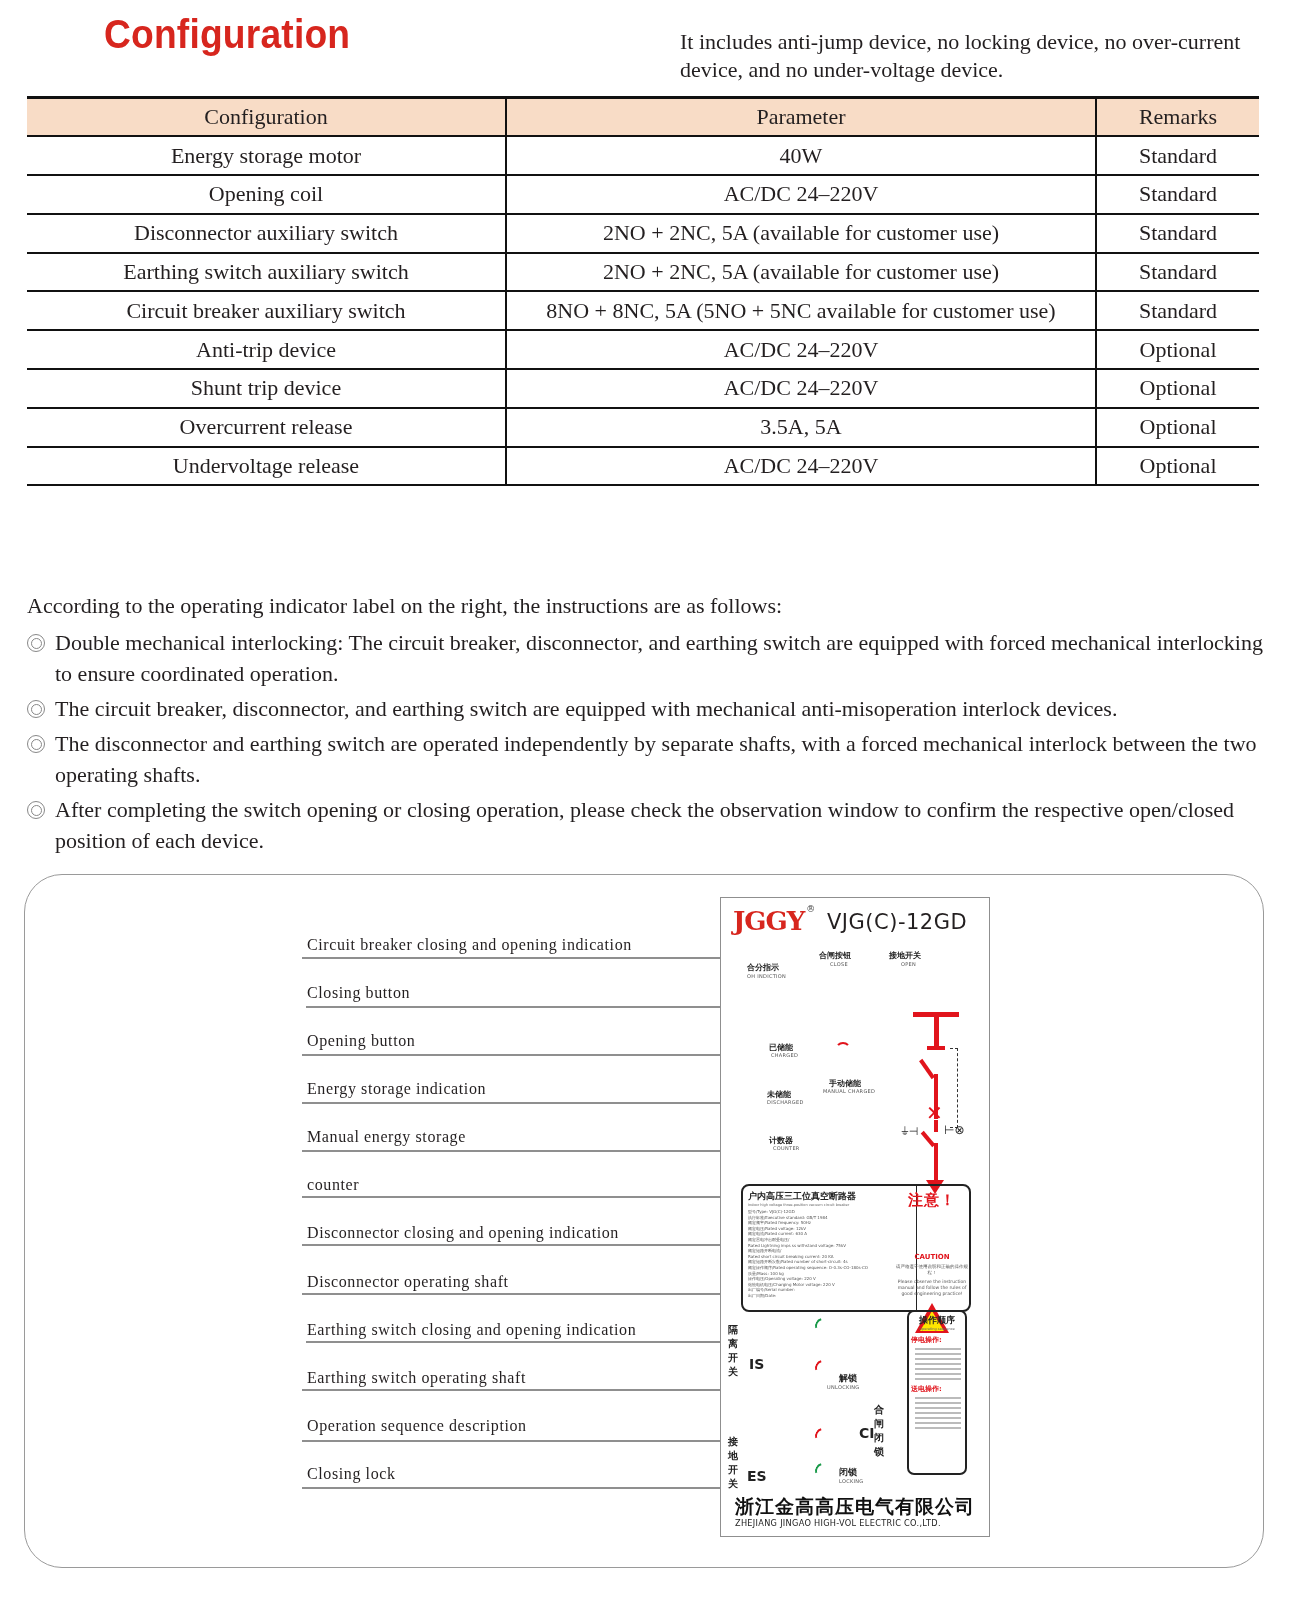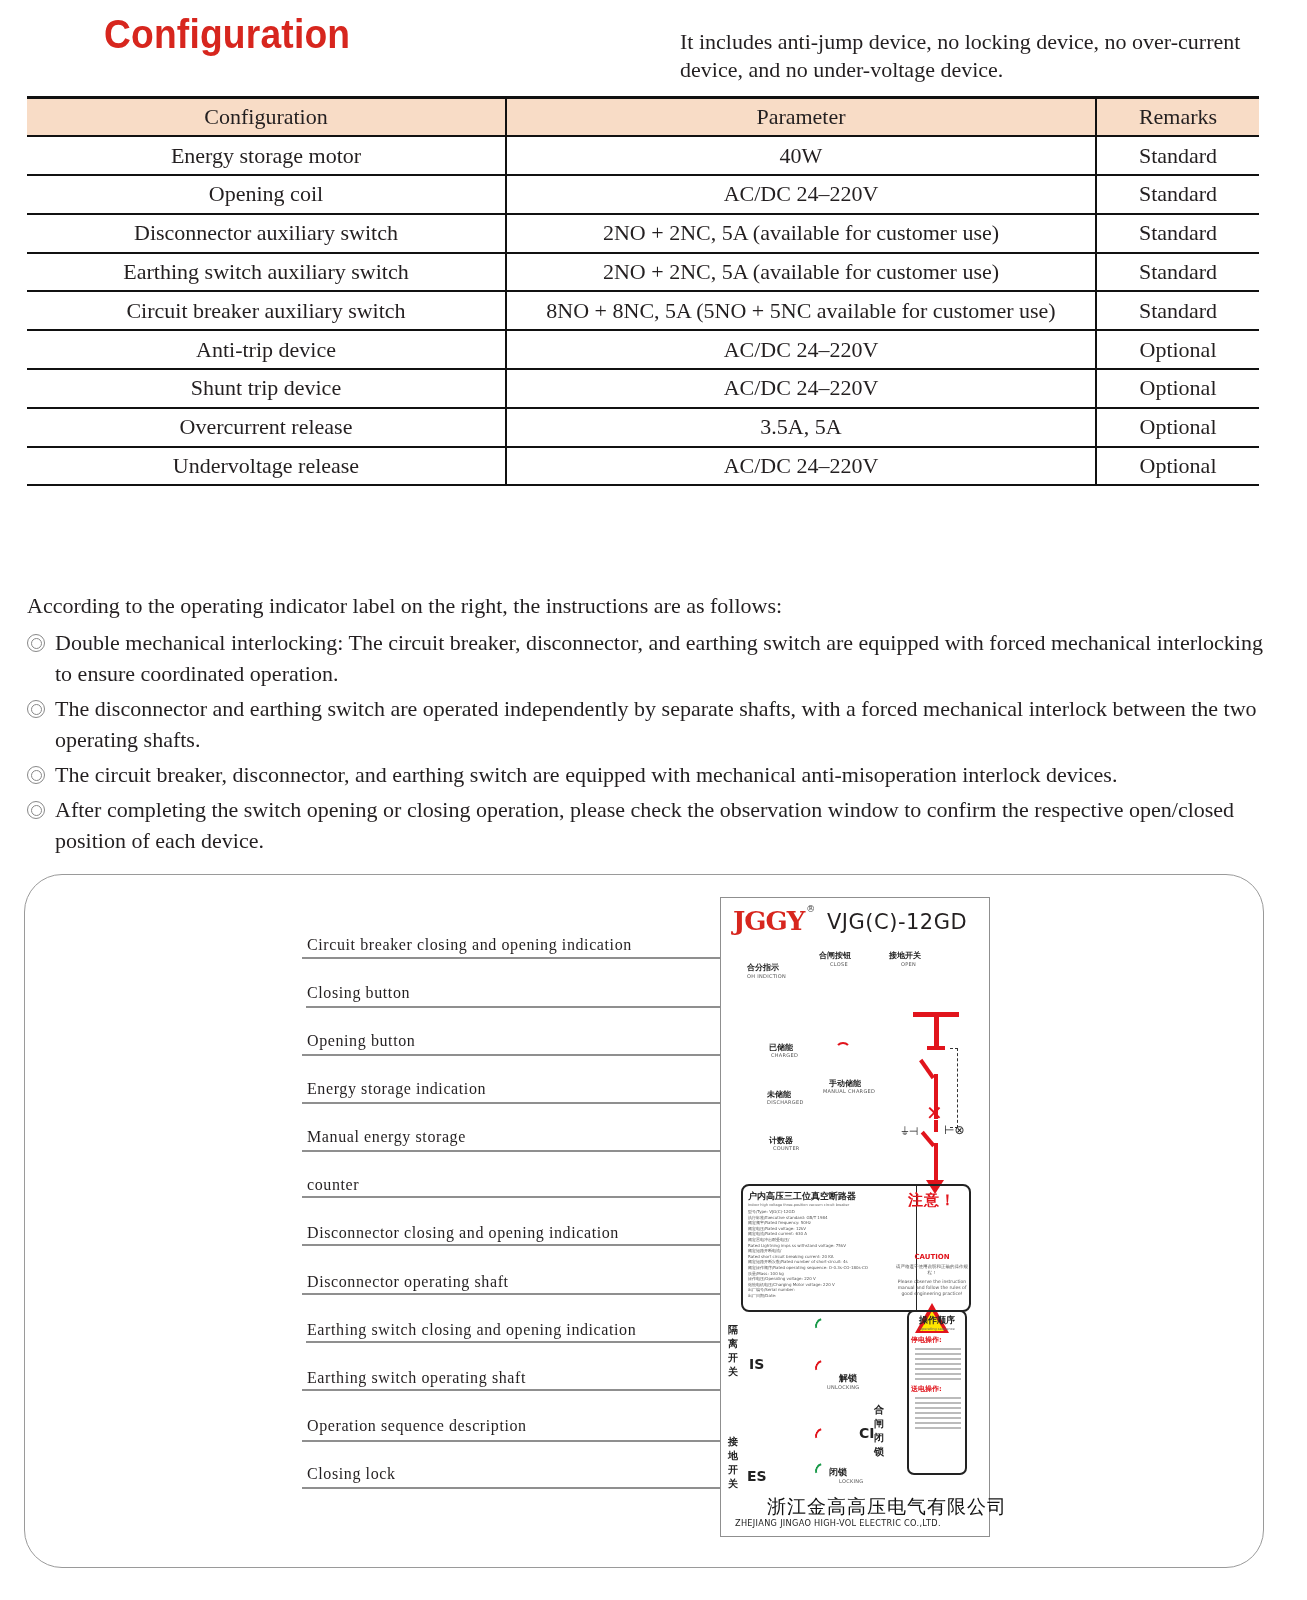--- a/index.html
+++ b/index.html
@@ -49,21 +49,21 @@
   .np-text { font-size: 4.5px; color: #555; line-height: 6px; margin-top: 3px; padding: 0 3px; }
   .tri { width: 0; height: 0; margin: 6px auto 0; border-left: 17px solid transparent; border-right: 17px solid transparent; border-bottom: 30px solid #e1141c; position: relative; }
   .tri::after { content: ""; position: absolute; left: -12px; top: 8px; border-left: 12px solid transparent; border-right: 12px solid transparent; border-bottom: 20px solid #ffe600; }
   .seq { position: absolute; left: 186px; top: 412px; width: 60px; height: 165px; border: 2px solid #222; border-radius: 7px; padding: 2px 2px; text-align: center; }
   .seq-title { font-size: 9px; font-weight: bold; color: #222; }
   .seq-sub { font-size: 3.5px; color: #666; }
   .seq-h { font-size: 7px; font-weight: bold; color: #e1141c; text-align: left; margin-top: 4px; }
   .seq-line { height: 2px; background: #bbb; margin: 3px 2px 0 4px; }
   .vert-cn { position: absolute; font-size: 10px; font-weight: bold; color: #222; width: 12px; line-height: 14px; text-align: center; }
   .code { position: absolute; font-size: 14px; color: #222; font-weight: bold; }
-  .footer-cn { position: absolute; left: 14px; top: 596px; font-size: 19px; font-weight: normal; color: #111; letter-spacing: 1px; white-space: nowrap; margin-left: 32px; }
+  .footer-cn { position: absolute; left: 14px; top: 596px; font-size: 19px; font-weight: bold; color: #111; letter-spacing: 1px; white-space: nowrap; }
   .footer-en { position: absolute; left: 14px; top: 620px; font-size: 8.2px; color: #222; letter-spacing: 0.3px; white-space: nowrap; }
   .arc { position: absolute; width: 16px; height: 16px; border: 2px solid transparent; border-top-color: #e1141c; border-radius: 50%; }
   .arc.green { border-top-color: #1a9a4a; }
 </style>
 </head>
 <body>
 
 <div class="title">Configuration</div>
 <div class="intro">It includes anti-jump device, no locking device, no over-current device, and no under-voltage device.</div>
 
@@ -120,22 +120,22 @@
         <td>Undervoltage release</td>
         <td>AC/DC 24–220V</td>
         <td>Optional</td>
       </tr>
   </tbody>
 </table>
 
 <div class="instr">
   <div class="lead">According to the operating indicator label on the right, the instructions are as follows:</div>
   <div class="bullet"><span class="mark"></span><span>Double mechanical interlocking: The circuit breaker, disconnector, and earthing switch are equipped with forced mechanical interlocking to ensure coordinated operation.</span></div>
+  <div class="bullet"><span class="mark"></span><span>The circuit breaker, disconnector, and earthing switch are equipped with mechanical anti-misoperation interlock devices.</span></div>
   <div class="bullet"><span class="mark"></span><span>The disconnector and earthing switch are operated independently by separate shafts, with a forced mechanical interlock between the two operating shafts.</span></div>
-  <div class="bullet"><span class="mark"></span><span>The circuit breaker, disconnector, and earthing switch are equipped with mechanical anti-misoperation interlock devices.</span></div>
   <div class="bullet"><span class="mark"></span><span>After completing the switch opening or closing operation, please check the observation window to confirm the respective open/closed position of each device.</span></div>
 </div>
 
 <div class="panel"></div>
 
 <div class="callouts">
   <div class="callout-label" style="top:936px">Circuit breaker closing and opening indication</div>
   <div class="callout-label" style="top:984px">Closing button</div>
   <div class="callout-label" style="top:1032px">Opening button</div>
   <div class="callout-label" style="top:1080px">Energy storage indication</div>
@@ -249,21 +249,21 @@
       <div class="tri"></div>
     </div>
   </div>
 
   <div class="arc green" style="left:94px;top:420px;transform:rotate(-60deg)"></div>
   <div class="arc" style="left:94px;top:462px;transform:rotate(-60deg)"></div>
   <div class="tiny-cn" style="left:118px;top:474px;font-size:9px">解锁</div>
   <div class="tiny-en" style="left:106px;top:486px">UNLOCKING</div>
   <div class="arc" style="left:94px;top:530px;transform:rotate(-60deg)"></div>
   <div class="arc green" style="left:94px;top:565px;transform:rotate(-60deg)"></div>
-  <div class="tiny-cn" style="left:108px;top:568px;font-size:9px">闭锁</div>
+  <div class="tiny-cn" style="left:118px;top:568px;font-size:9px">闭锁</div>
   <div class="tiny-en" style="left:118px;top:580px">LOCKING</div>
 
   <div class="vert-cn" style="left:6px;top:425px">隔离开关</div>
   <div class="code" style="left:28px;top:458px">IS</div>
   <div class="vert-cn" style="left:6px;top:537px">接地开关</div>
   <div class="code" style="left:26px;top:570px">ES</div>
   <div class="vert-cn" style="left:152px;top:505px">合闸闭锁</div>
   <div class="code" style="left:138px;top:527px">CI</div>
 
   <div class="seq">

